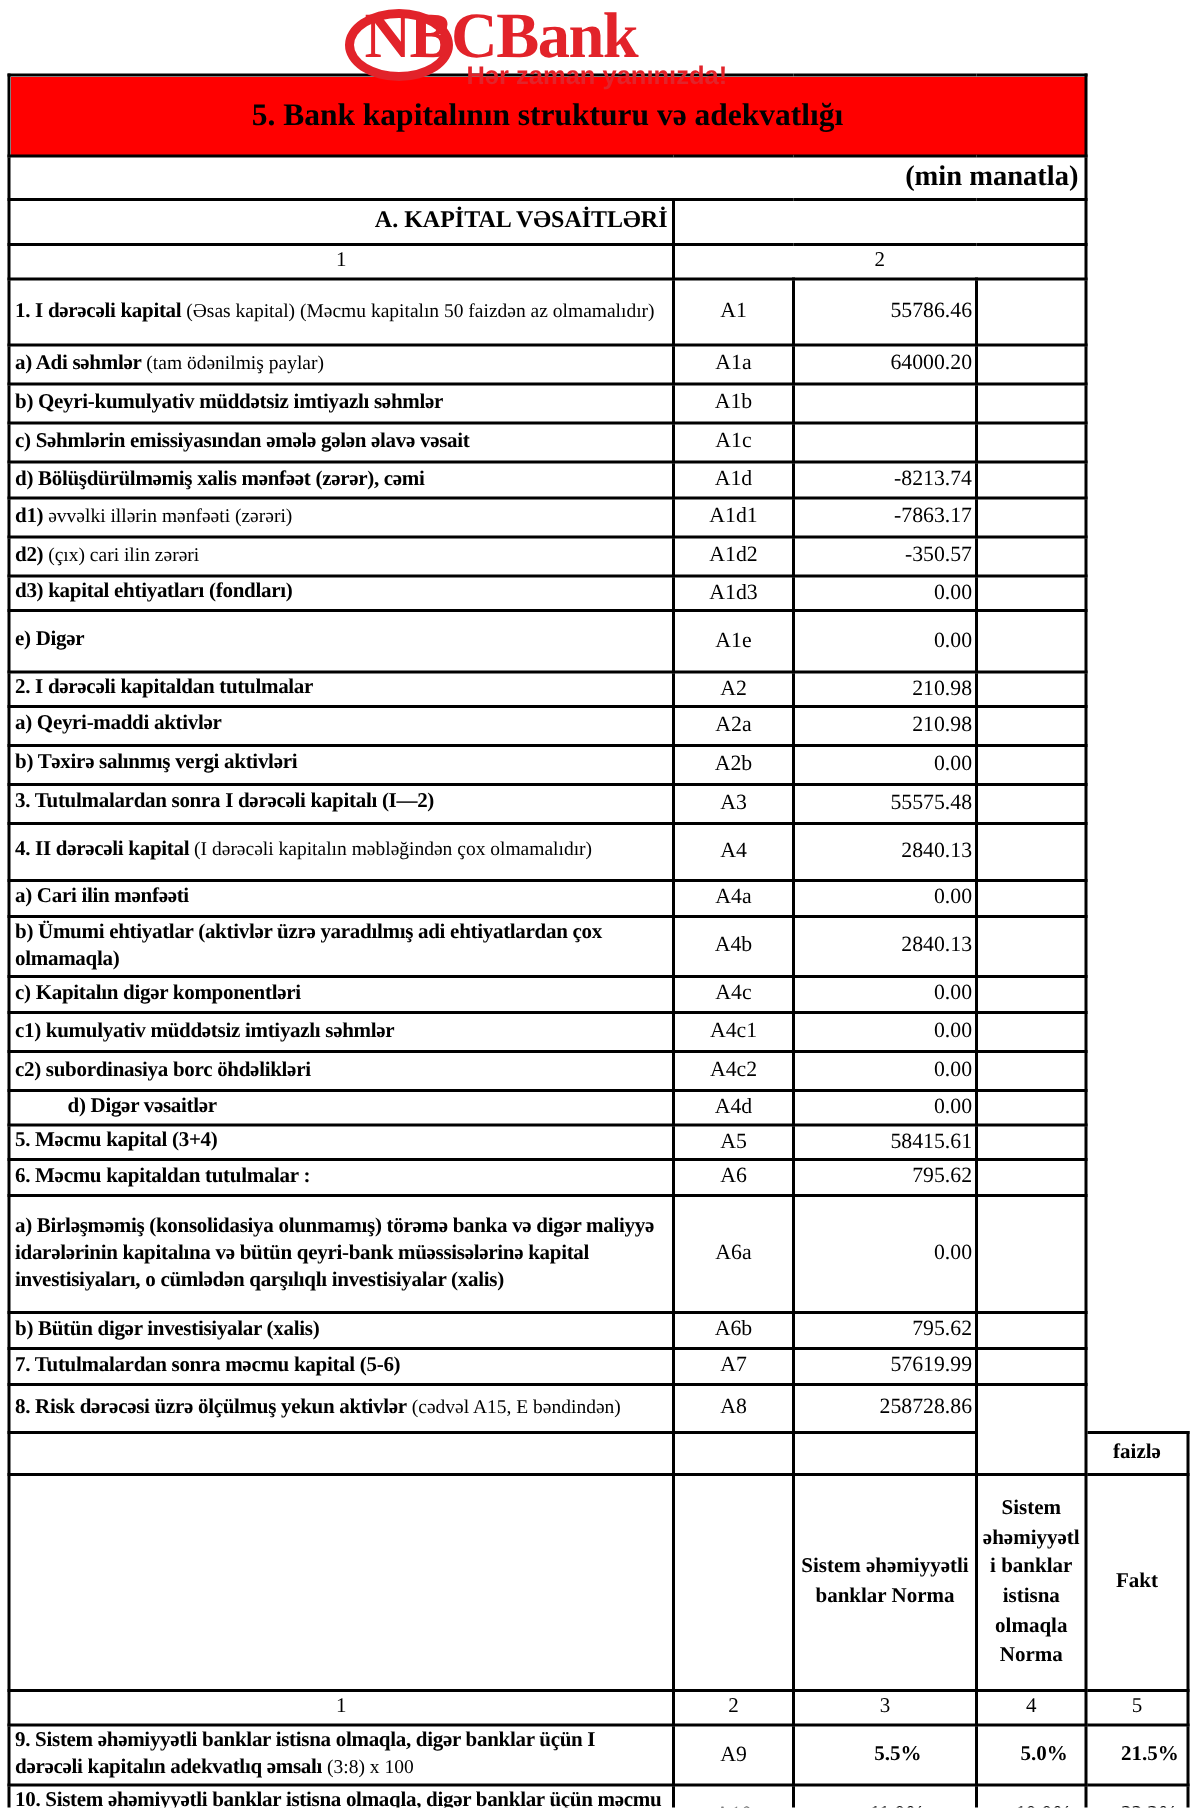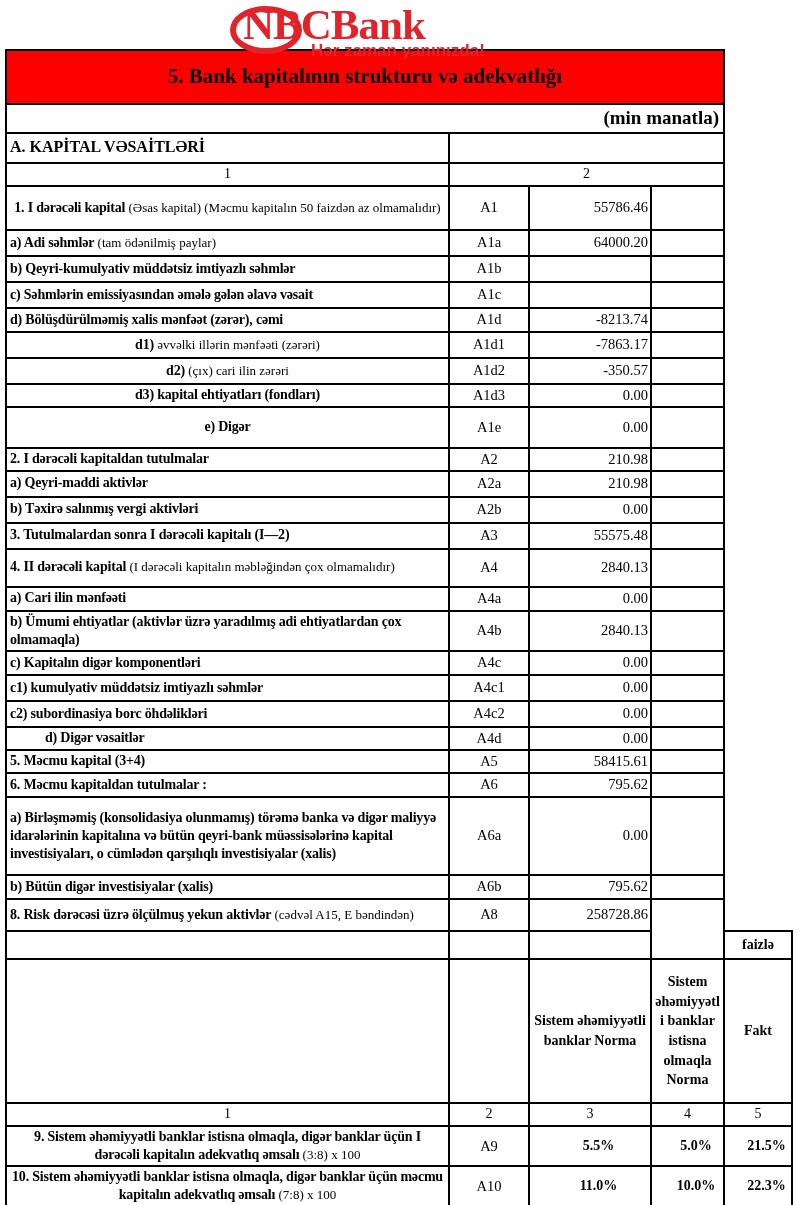--- a/index.html
+++ b/index.html
@@ -15,27 +15,27 @@
   .logo-tagline { font-family:"Liberation Sans",sans-serif; font-weight:bold; font-size:17px;
                   color:#e2232a; text-align:right; position:relative; left:60px; margin-top:-7px; }
 
   
   table.main { border-collapse:collapse; margin-left:5px; width:786px; table-layout:fixed; }
   td { border:2px solid #000; padding:1px 3px; vertical-align:middle;
        font-size:14px; line-height:1.3; overflow:hidden; }
   td.ghost { border:none; }
   .title-cell { background:#ff0000; text-align:center; font-weight:bold; font-size:21px; }
   .unit-cell { text-align:right; font-weight:bold; font-size:19px; padding-right:4px; }
-  .sec-cell { text-align:left; font-weight:bold; font-size:16px; }
+  .sec-cell { text-align:right; font-weight:bold; font-size:16px; }
   .num { text-align:center; font-size:14px; }
   .lab .b { font-weight:bold; letter-spacing:-0.2px; }
   .lab .r { font-size:13px; }
   .code { text-align:center; font-size:14.5px; }
   .val  { text-align:right; font-size:14.5px; padding-right:2px; }
-  .ac   { text-align:center; }
+  .ac   { text-align:left; }
   .ind  { padding-left:38px; }
   .nb-b { border-bottom:none; }
   .nb-t { border-top:none; }
   .pct  { text-align:center; font-weight:bold;padding-left:20px; }
   .hd   { text-align:center; font-weight:bold; line-height:1.4; }
   .col4h { overflow-wrap:break-word; word-break:break-word; }
   .faiz { text-align:center; font-weight:bold;margin-top:20px; }
 </style>
 </head>
 <body>
@@ -237,20 +237,27 @@
       <td></td>
       <td class="ghost"></td>
     </tr>
     <tr style="height:24px">
       <td class="lab"><span class="b">b)   Bütün digər investisiyalar (xalis)</span><span class="r"></span></td>
       <td class="code">A6b</td>
       <td class="val">795.62</td>
       <td></td>
       <td class="ghost"></td>
     </tr>
+    <tr style="height:24px">
+      <td class="lab"><span class="b">7. Tutulmalardan  sonra məcmu kapital (5-6)</span><span class="r"></span></td>
+      <td class="code">A7</td>
+      <td class="val">57619.99</td>
+      <td></td>
+      <td class="ghost"></td>
+    </tr>
     <tr style="height:32px">
       <td class="lab"><span class="b">8. Risk dərəcəsi üzrə ölçülmuş  yekun aktivlər</span><span class="r"> (cədvəl A15, E bəndindən)</span></td>
       <td class="code">A8</td>
       <td class="val">258728.86</td>
       <td class="nb-b"></td>
       <td class="ghost"></td>
     </tr>
 
     <tr style="height:28px">
       <td></td>

